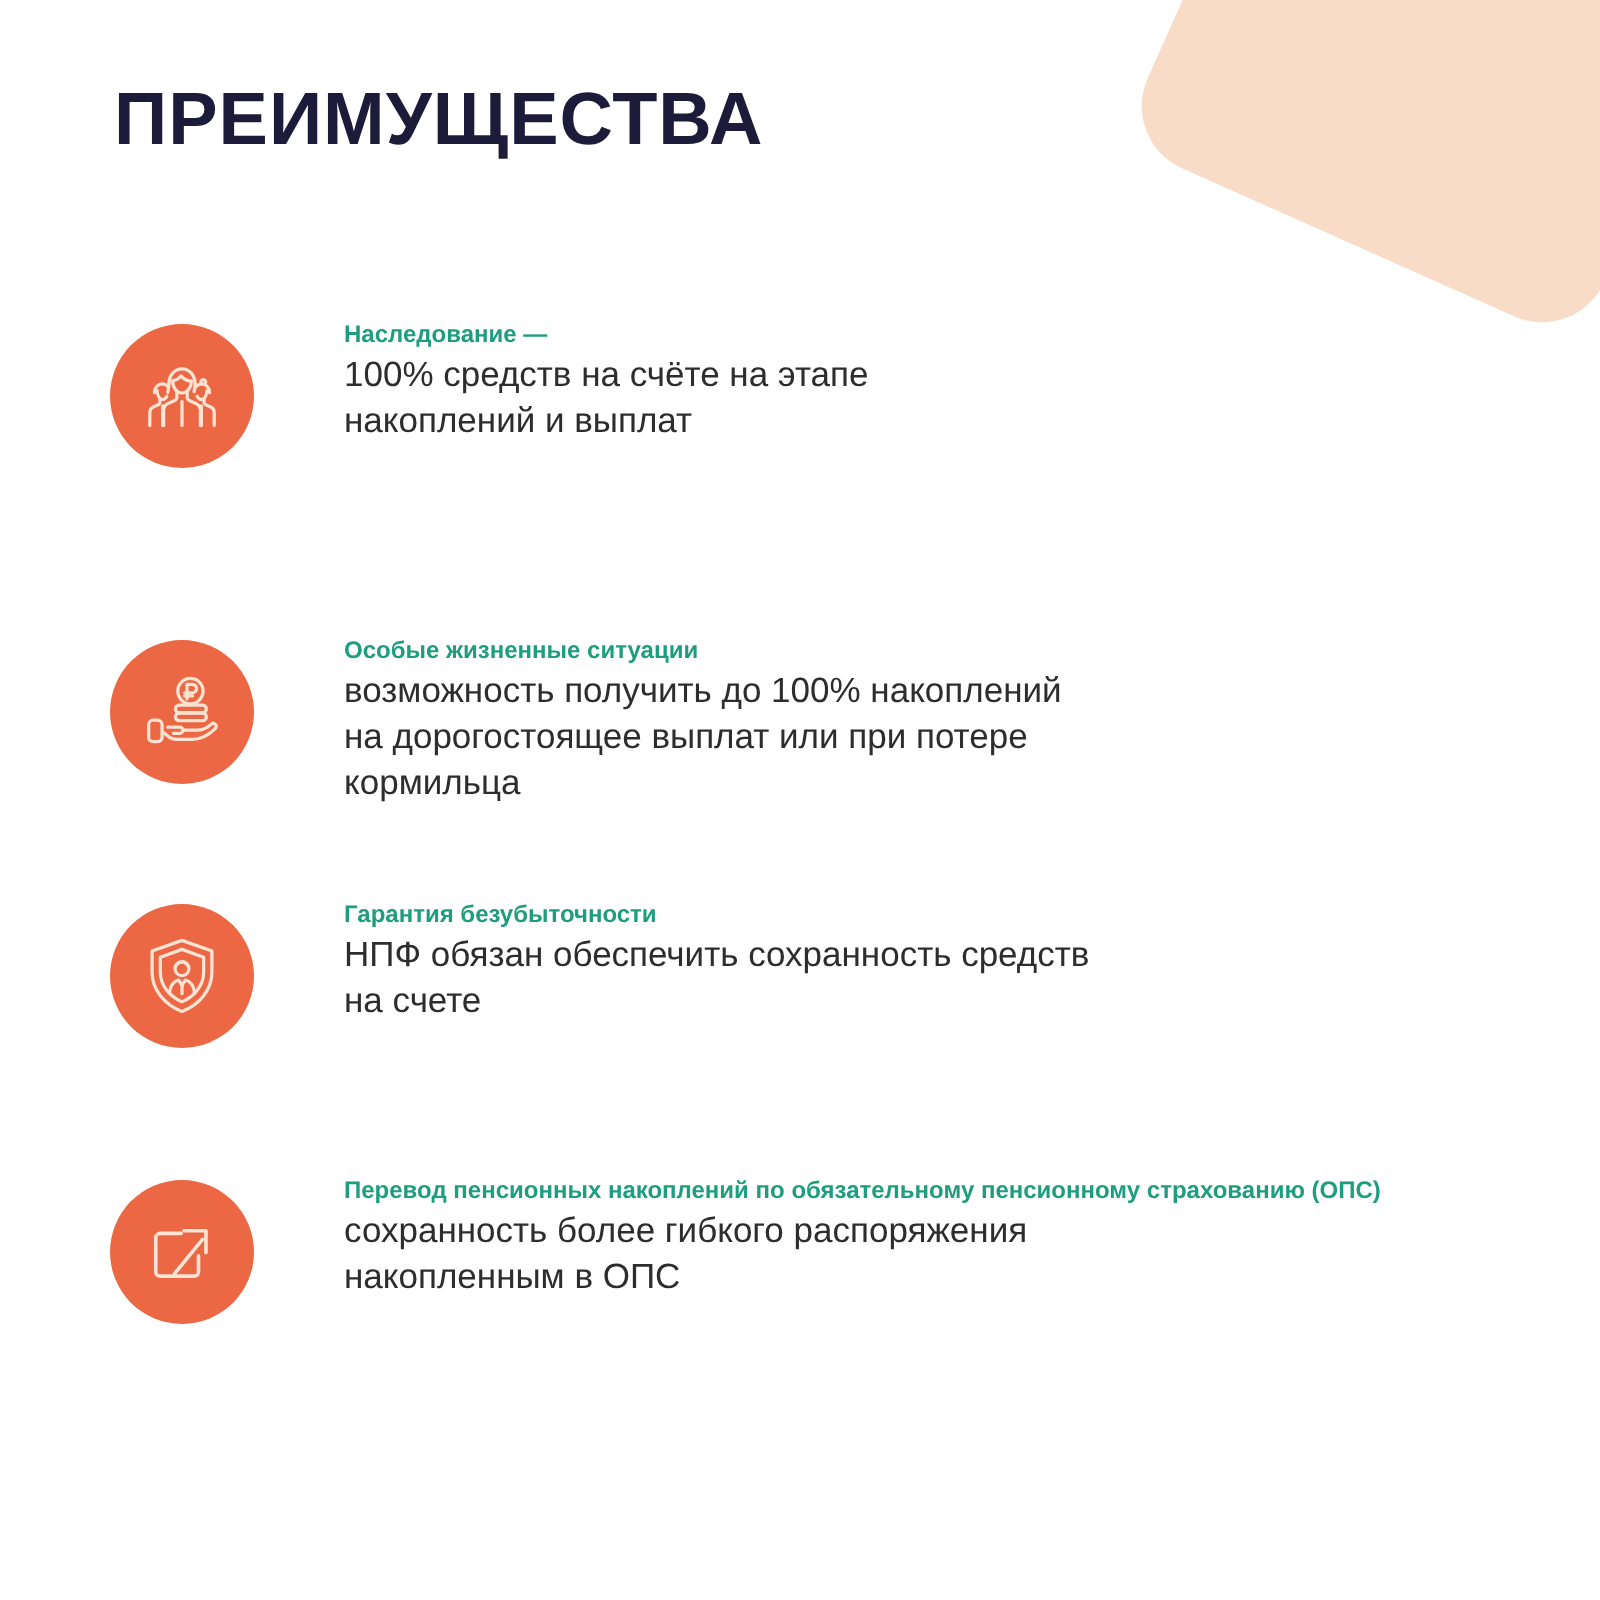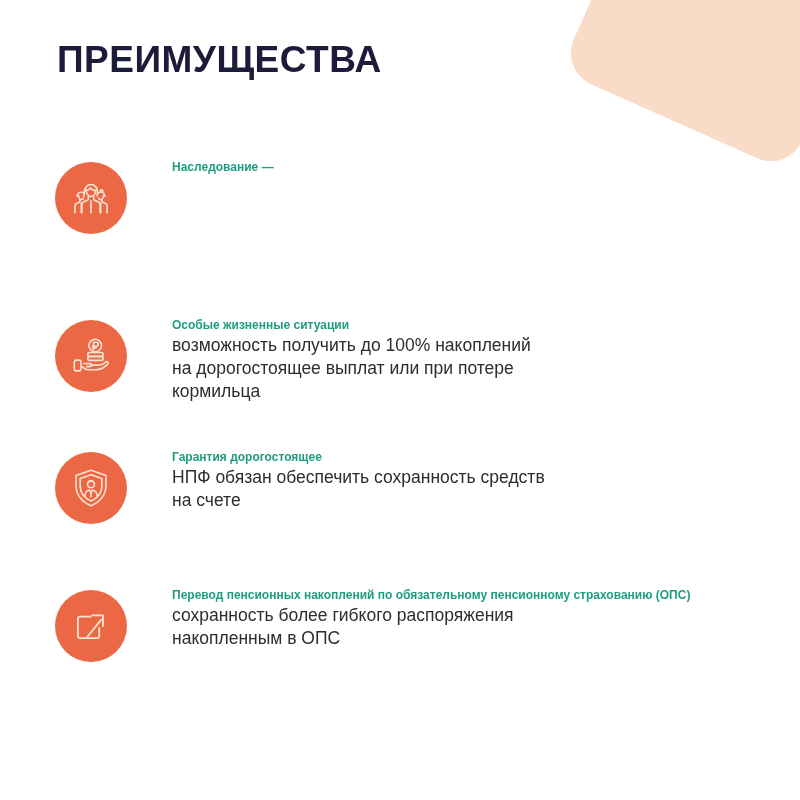--- a/index.html
+++ b/index.html
@@ -151,20 +151,24 @@
           <path d="M38.4 22.3c0-2.6-1.8-4.6-4.1-4.6-1.2 0-2.3.6-3 1.5"></path>
           <path d="M37 21.2c0 2.4-1.3 4.6-2.9 4.6-.9 0-1.7-.7-2.2-1.7"></path>
           <path d="M35.5 25.6v1.7c0 .7.5 1.1 1.2 1.4l2.3 1c1.1.5 1.8 1.6 1.8 2.8v6.9"></path>
           <path d="M34.1 29.1v10.3"></path>
 
           <path d="M34.3 17.7c-.7-.6-.6-1.9.4-2.2 1-.3 1.9.6 1.6 1.6"></path>
         </svg>
       </span>
       <div class="benefit-text">
         <p class="benefit-heading">Наследование —</p>
+        <p class="benefit-body">
+          <span class="ln">100% средств на счёте на этапе</span>
+          <span class="ln">накоплений и выплат</span>
+        </p>
       </div>
     </li>
 
     <li class="benefit" data-index="1">
       <span class="icon-badge">
         <svg width="46" height="46" viewBox="0 0 48 48" fill="none" stroke="#FDE3D3" stroke-width="1.7" stroke-linecap="round" stroke-linejoin="round">
 
           <circle cx="28.4" cy="13.1" r="6.6"></circle>
           <path d="M26.6 17.1V9.6h2.6c1.4 0 2.4.9 2.4 2.2s-1 2.2-2.4 2.2h-3.8"></path>
           <path d="M25.4 15.6h4.1"></path>
@@ -199,21 +203,21 @@
           <circle cx="24" cy="20.2" r="3.6"></circle>
 
           <path d="M20.6 18.9c.8-1.6 2-2.3 3.4-2.3s2.6.7 3.4 2.3"></path>
 
           <path d="M17.6 32.5c0-3.3 2.1-5.7 4.6-6.4l1.8 2.7 1.8-2.7c2.5.7 4.6 3.1 4.6 6.4"></path>
 
           <path d="M24 28.8v4.4"></path>
         </svg>
       </span>
       <div class="benefit-text">
-        <p class="benefit-heading">Гарантия дорогостоящее</p>
+        <p class="benefit-heading">Гарантия безубыточности</p>
         <p class="benefit-body">
           <span class="ln">НПФ обязан обеспечить сохранность средств</span>
           <span class="ln">на счете</span>
         </p>
       </div>
     </li>
 
     <li class="benefit" data-index="3">
       <span class="icon-badge">
         <svg width="46" height="46" viewBox="0 0 48 48" fill="none" stroke="#FDE3D3" stroke-width="1.9" stroke-linecap="round" stroke-linejoin="round">

